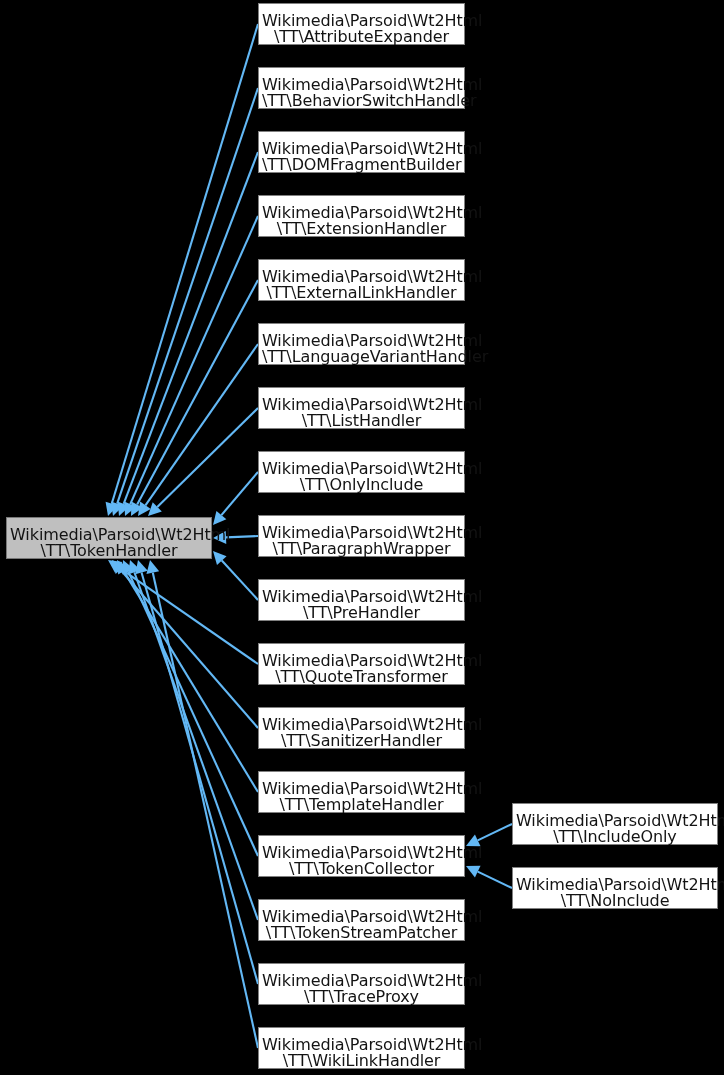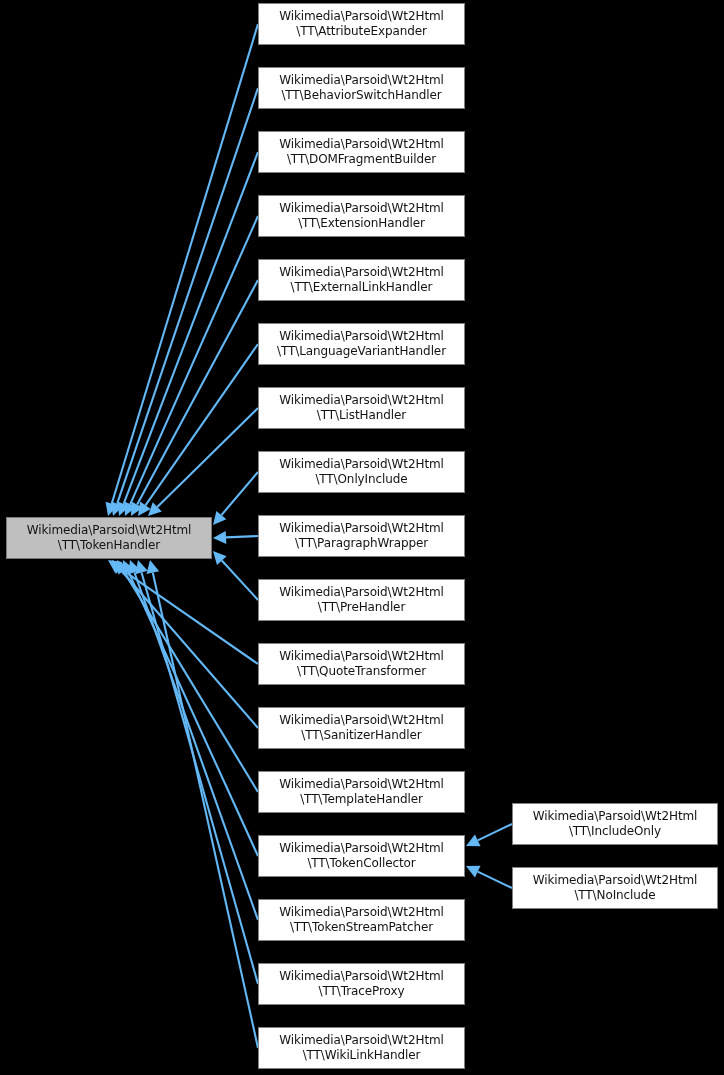--- a/index.html
+++ b/index.html
@@ -22,27 +22,27 @@
     left: 0;
     top: 0;
     width: 724px;
     height: 1075px;
     pointer-events: none;
   }
   .node {
     position: absolute;
     box-sizing: border-box;
     display: flex;
-    align-items: center;
+    align-items: flex-end;
     justify-content: center;
     text-align: center;
     border: 1px solid #808080;
     background: #ffffff;
     color: #131313;
-    font-size: 12px;
+    font-size: 16px;
     line-height: 15.4px;
     letter-spacing: -0.1px;
     white-space: pre-line;
     z-index: 2;
   }
   .node.root {
     background: #bfbfbf;
     border: 1px solid #787878;
   }
   .node-label {

